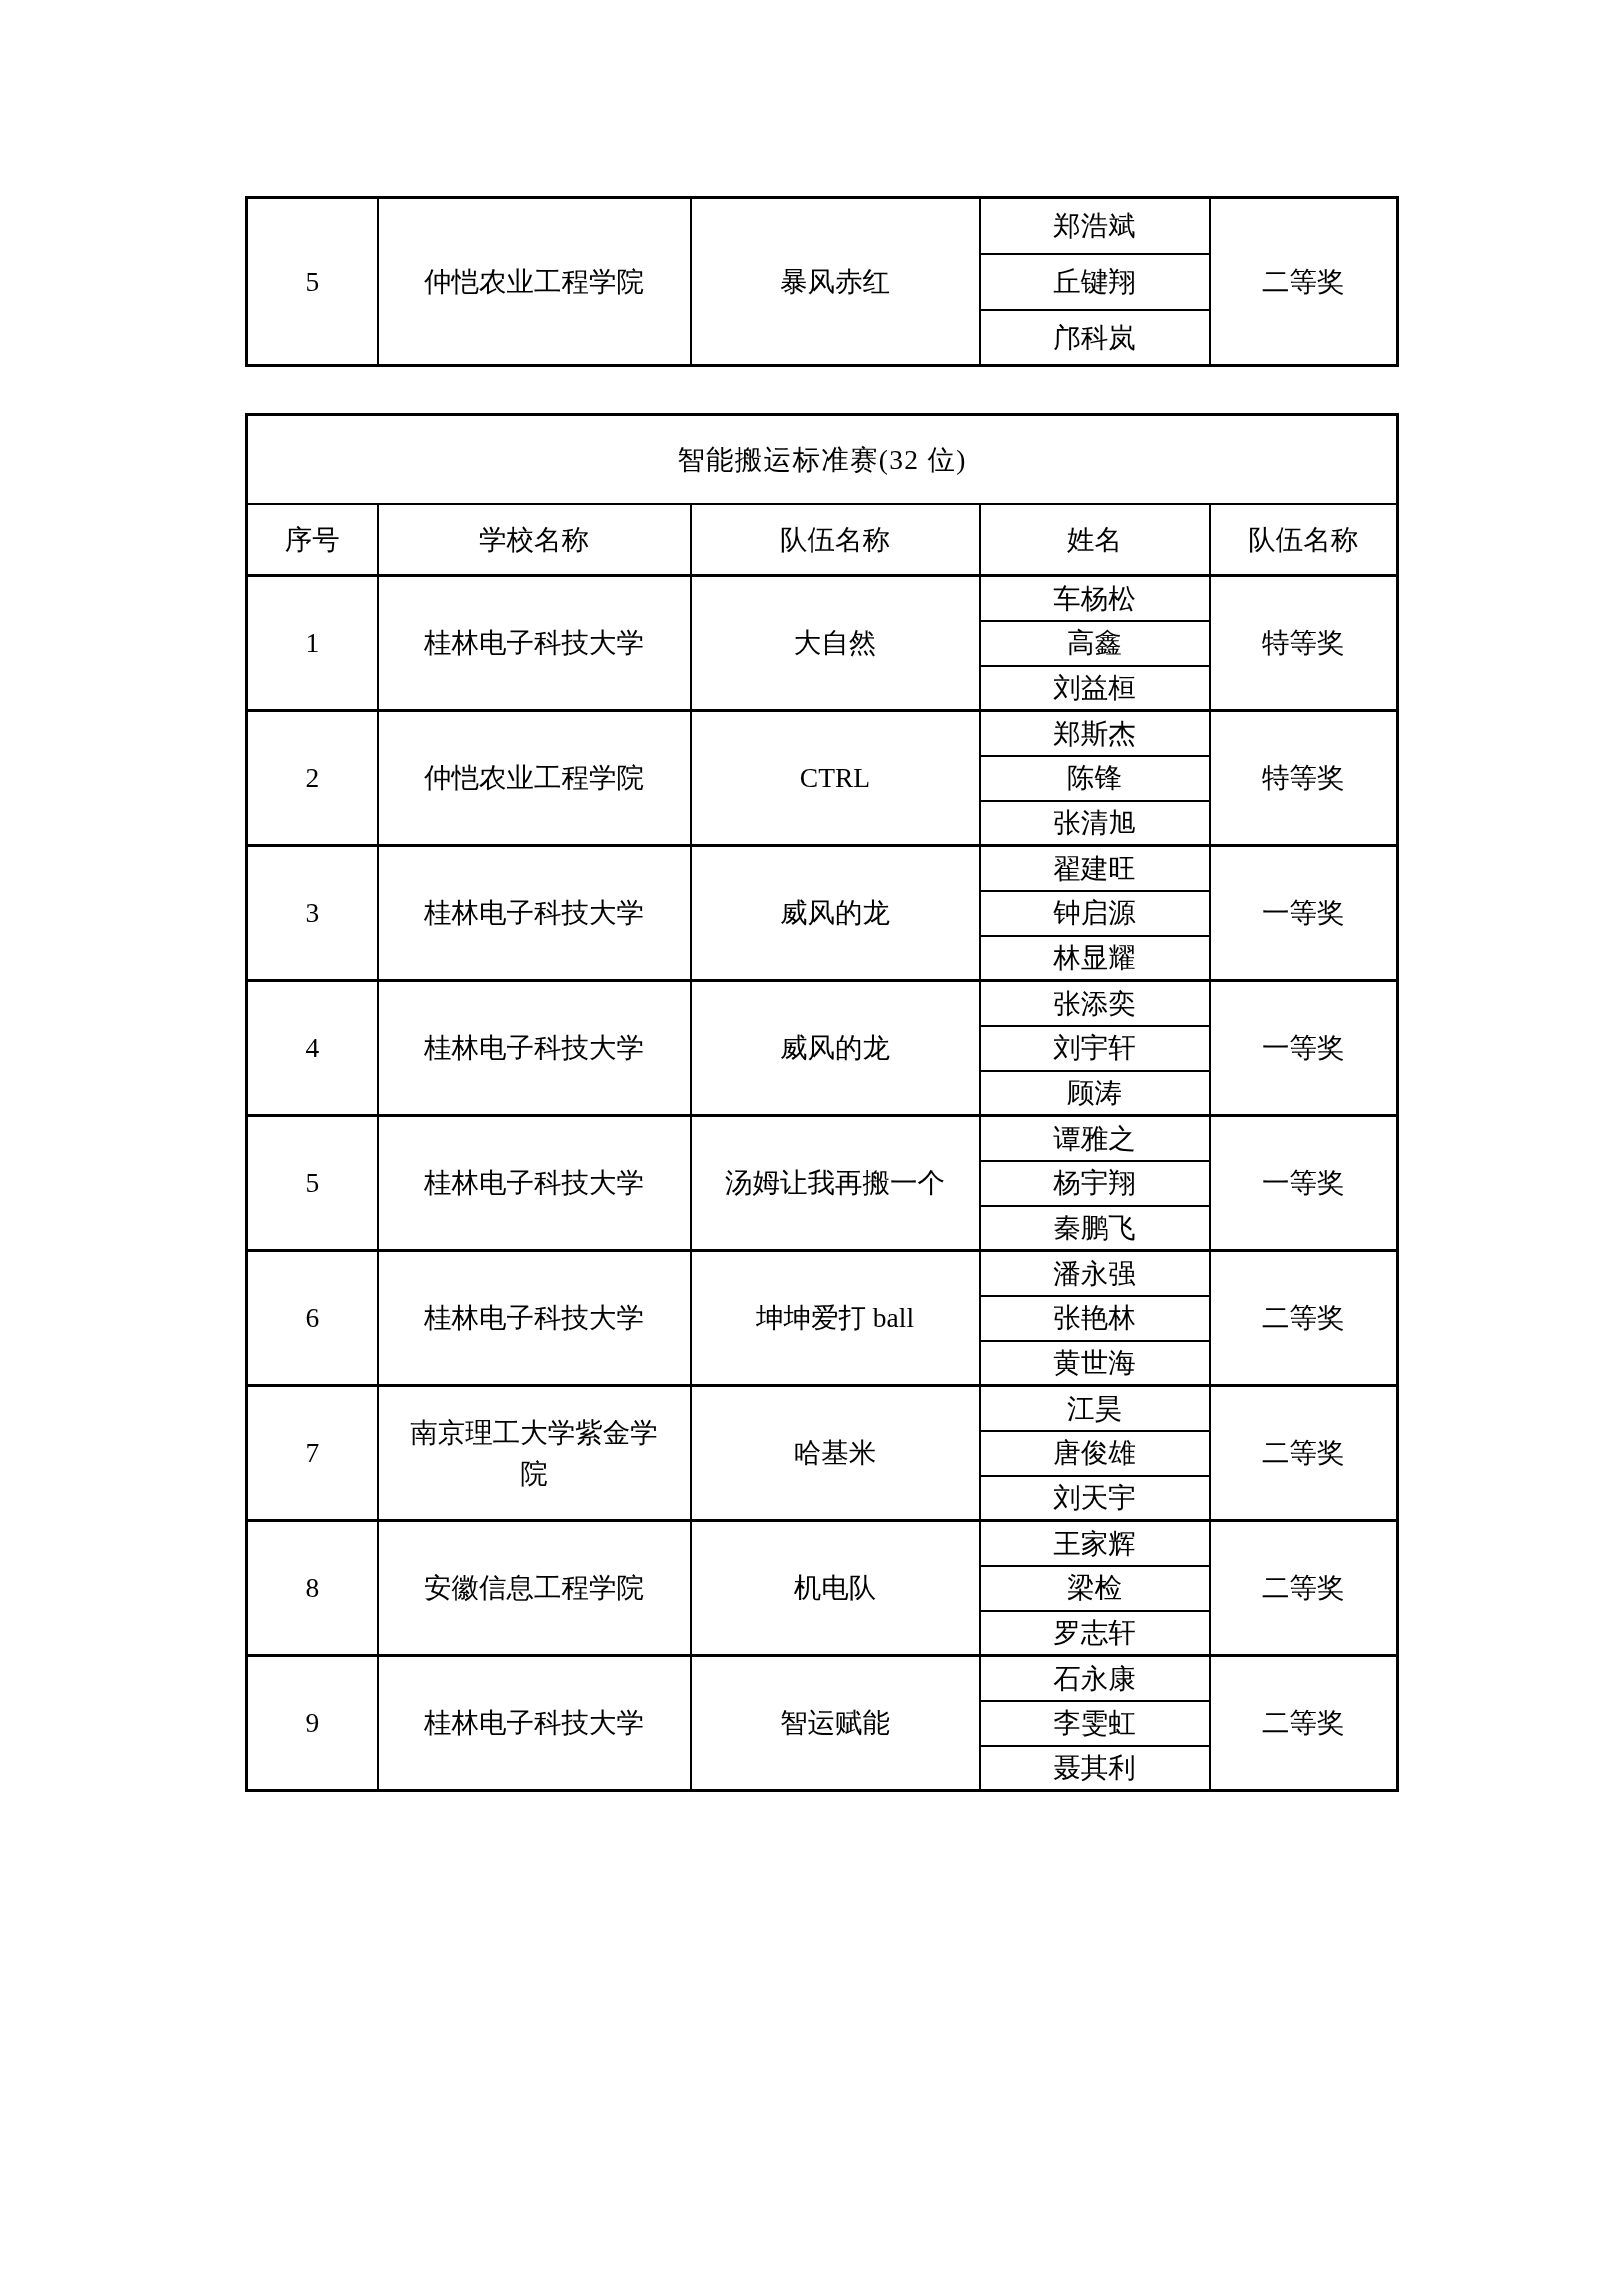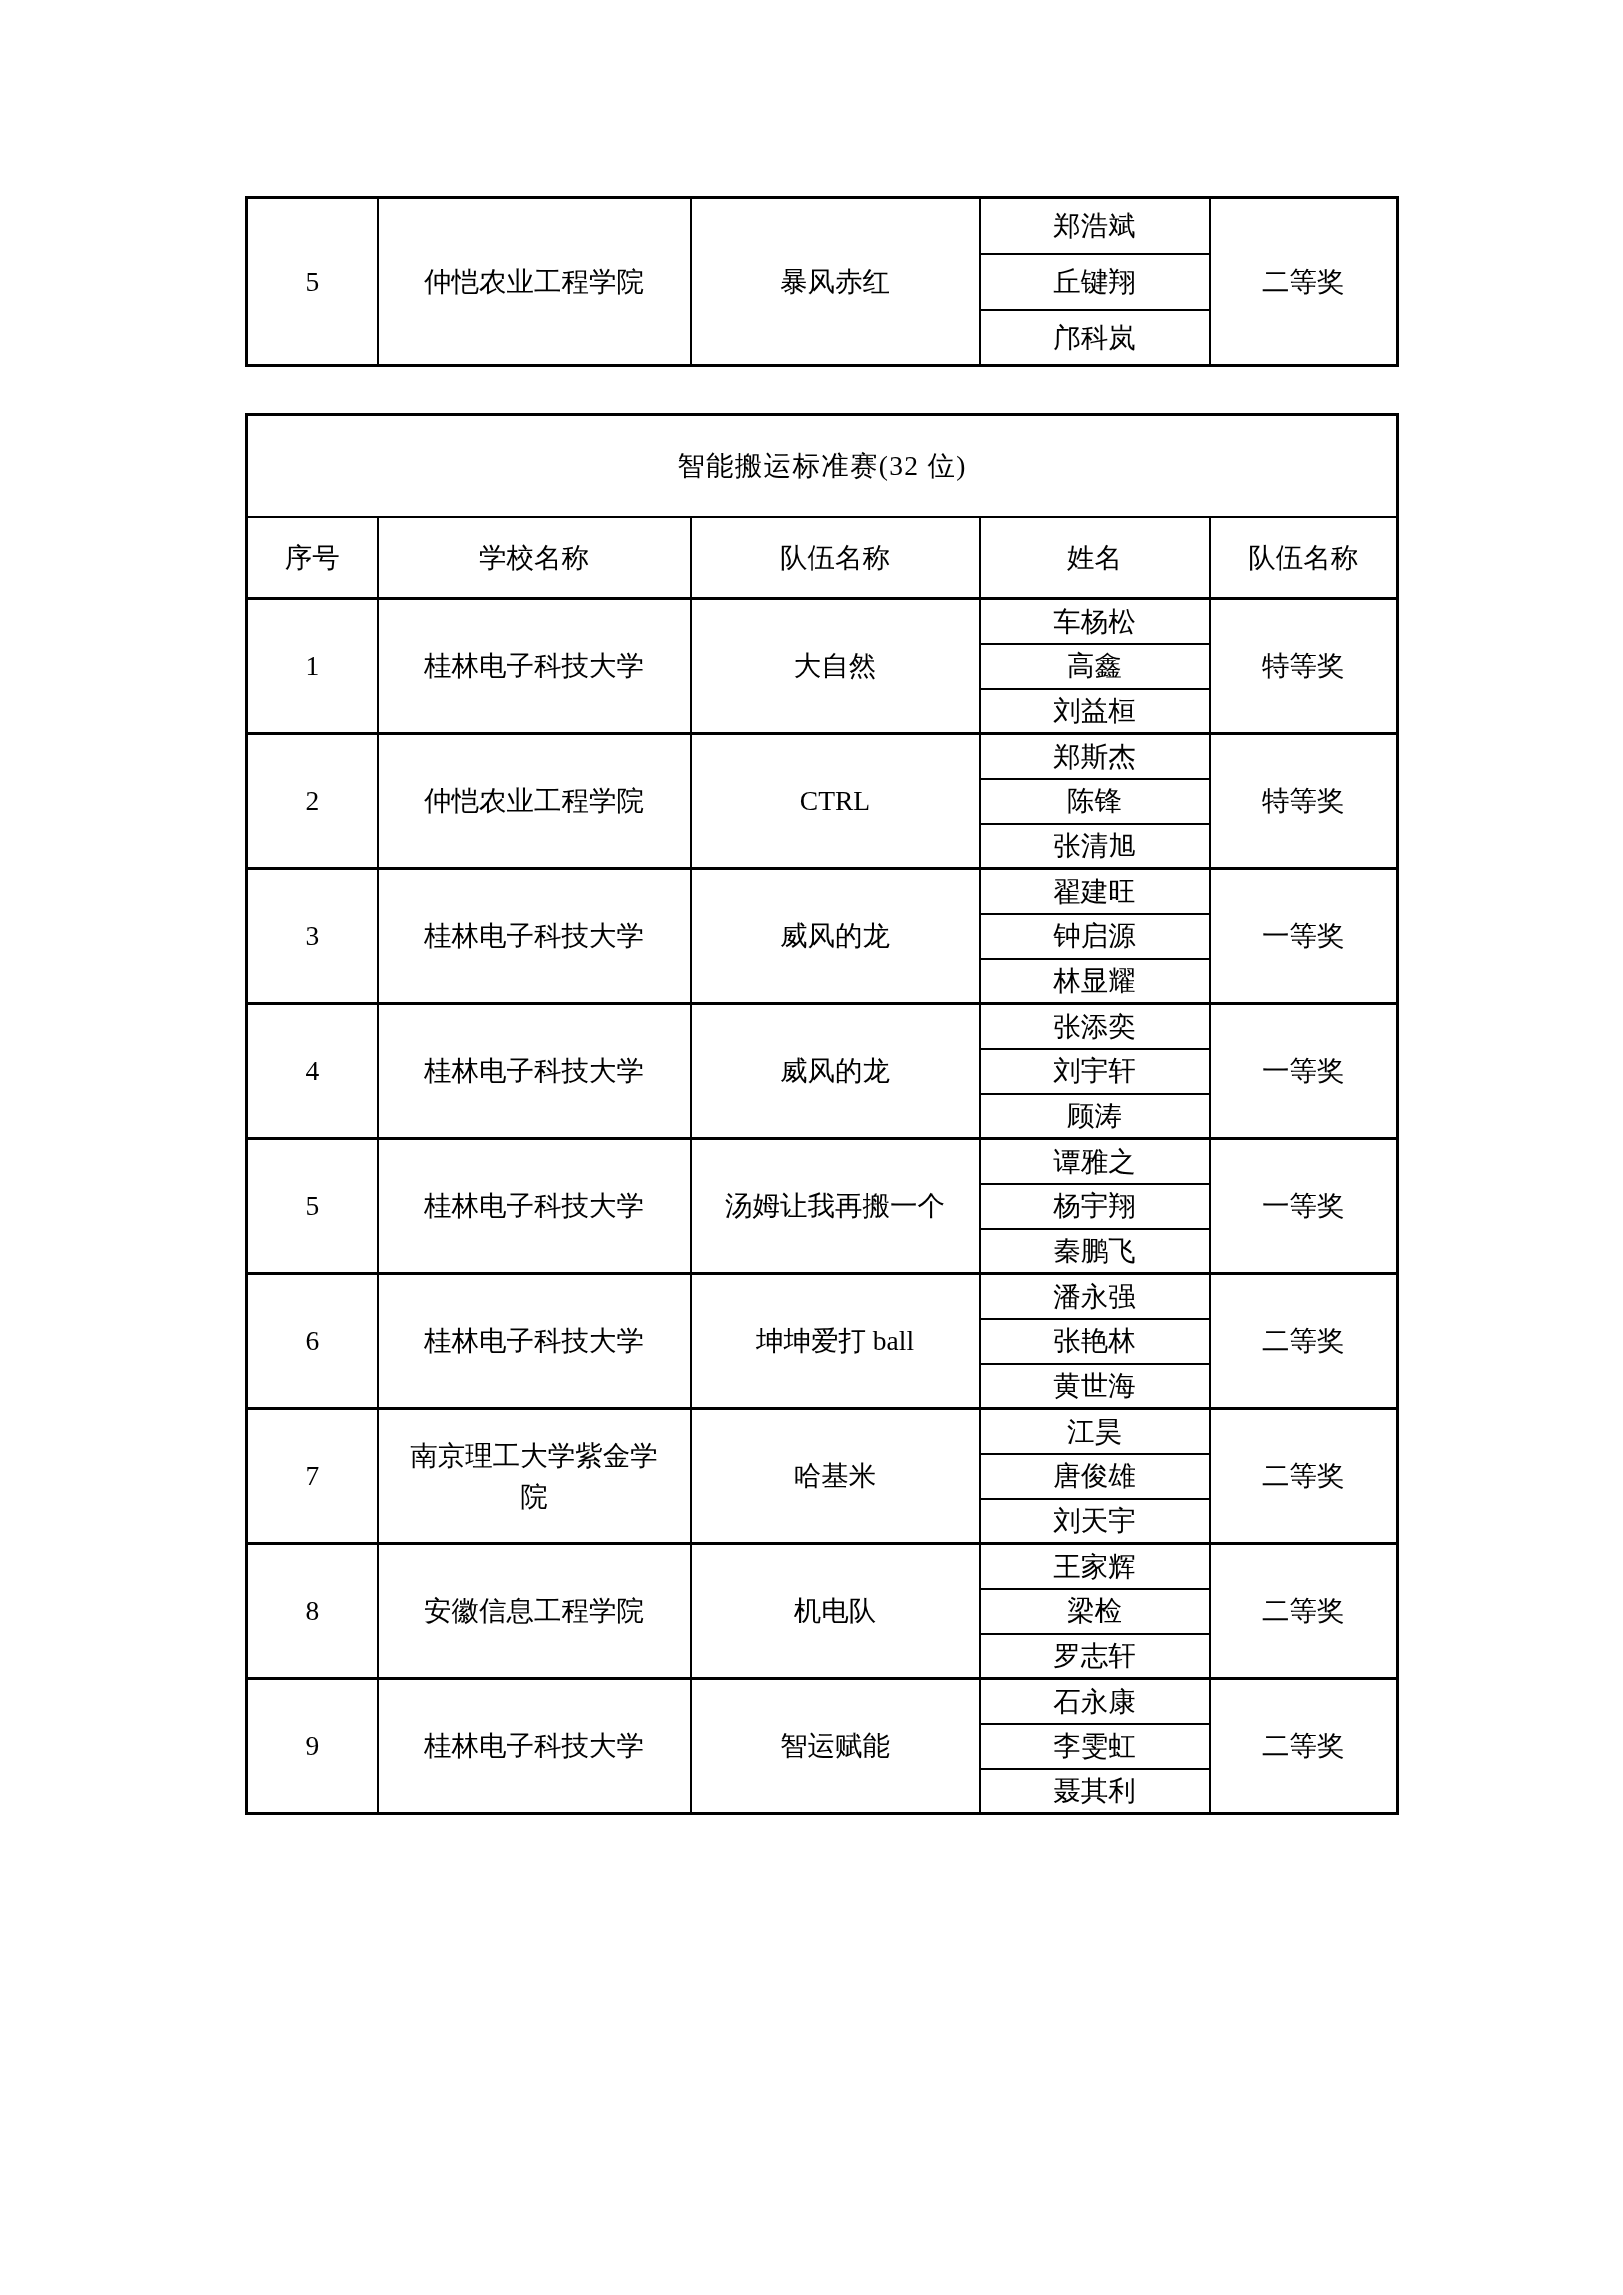--- a/index.html
+++ b/index.html
@@ -39,22 +39,22 @@
   
   table.tbl { border: 3.3px solid #000000; }
 
   
   tr.group-first td { border-top-width: 3.3px; font-family: Liberation Serif, serif; }
   tr.title-row th { border-bottom-width: 2.6px; }
   tr.header-row th { border-bottom-width: 3.3px; }
 
   .tbl-cont tbody tr { height: 56px; }
   .tbl-main tbody tr { height: 45px; }
-  .tbl-main tr.title-row { height: 102px; }
-  .tbl-main tr.header-row { height: 82px; margin-top: 29px; }
+  .tbl-main tr.title-row { height: 89px; }
+  .tbl-main tr.header-row { height: 72px; margin-top: 29px; }
 
   th.title {
     font-size: 38px;
     font-weight: bold;
     letter-spacing: 1.3px;
   }
   td.c-school .inner {
     max-width: 268px;
     margin: 7px auto;
   }

